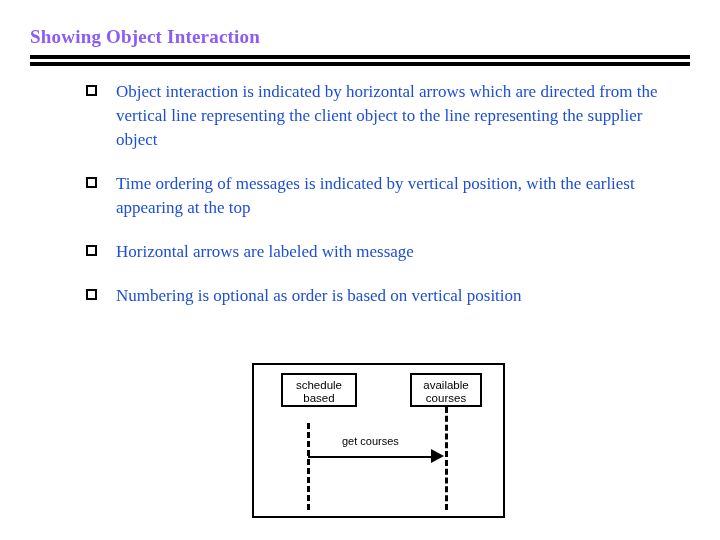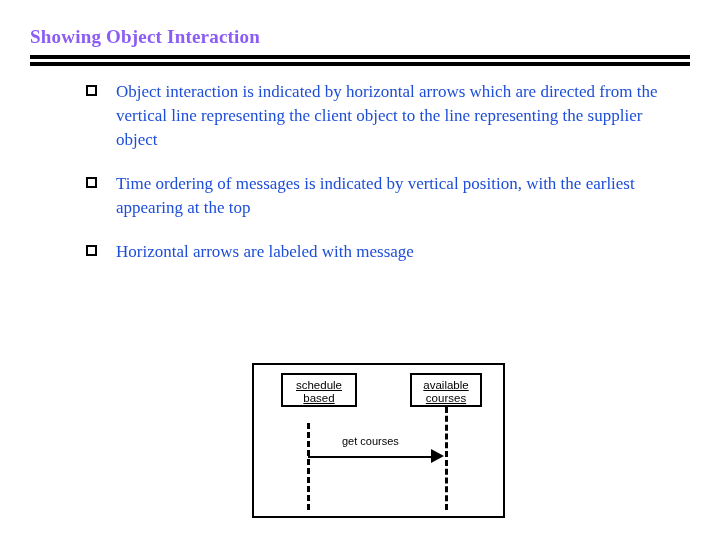--- a/index.html
+++ b/index.html
@@ -85,21 +85,20 @@
     box-sizing: border-box;
     background: #ffffff;
     text-align: center;
     font-size: 11.5px;
     line-height: 13px;
     color: #000000;
     padding-top: 4px;
   }
   .obj-box .ul {
     display: block;
-    text-decoration: underline;
   }
   .obj-schedule {
     left: 27px;
     top: 8px;
     width: 76px;
     height: 34px;
   }
   .obj-available {
     left: 156px;
     top: 8px;
@@ -168,20 +167,24 @@
     <div class="bullet">
       <span class="bullet-marker"></span>
       <span class="bullet-text">Time ordering of messages is indicated by vertical position, with the earliest appearing at the top</span>
     </div>
 
     <div class="bullet">
       <span class="bullet-marker"></span>
       <span class="bullet-text">Horizontal arrows are labeled with message</span>
     </div>
 
+    <div class="bullet">
+      <span class="bullet-marker"></span>
+      <span class="bullet-text">Numbering is optional as order is based on vertical position</span>
+    </div>
 
   </div>
 
   <div class="diagram">
 
     <div class="obj-box obj-schedule">
       <span class="ul">schedule</span>
       <span class="ul">based</span>
     </div>
 

